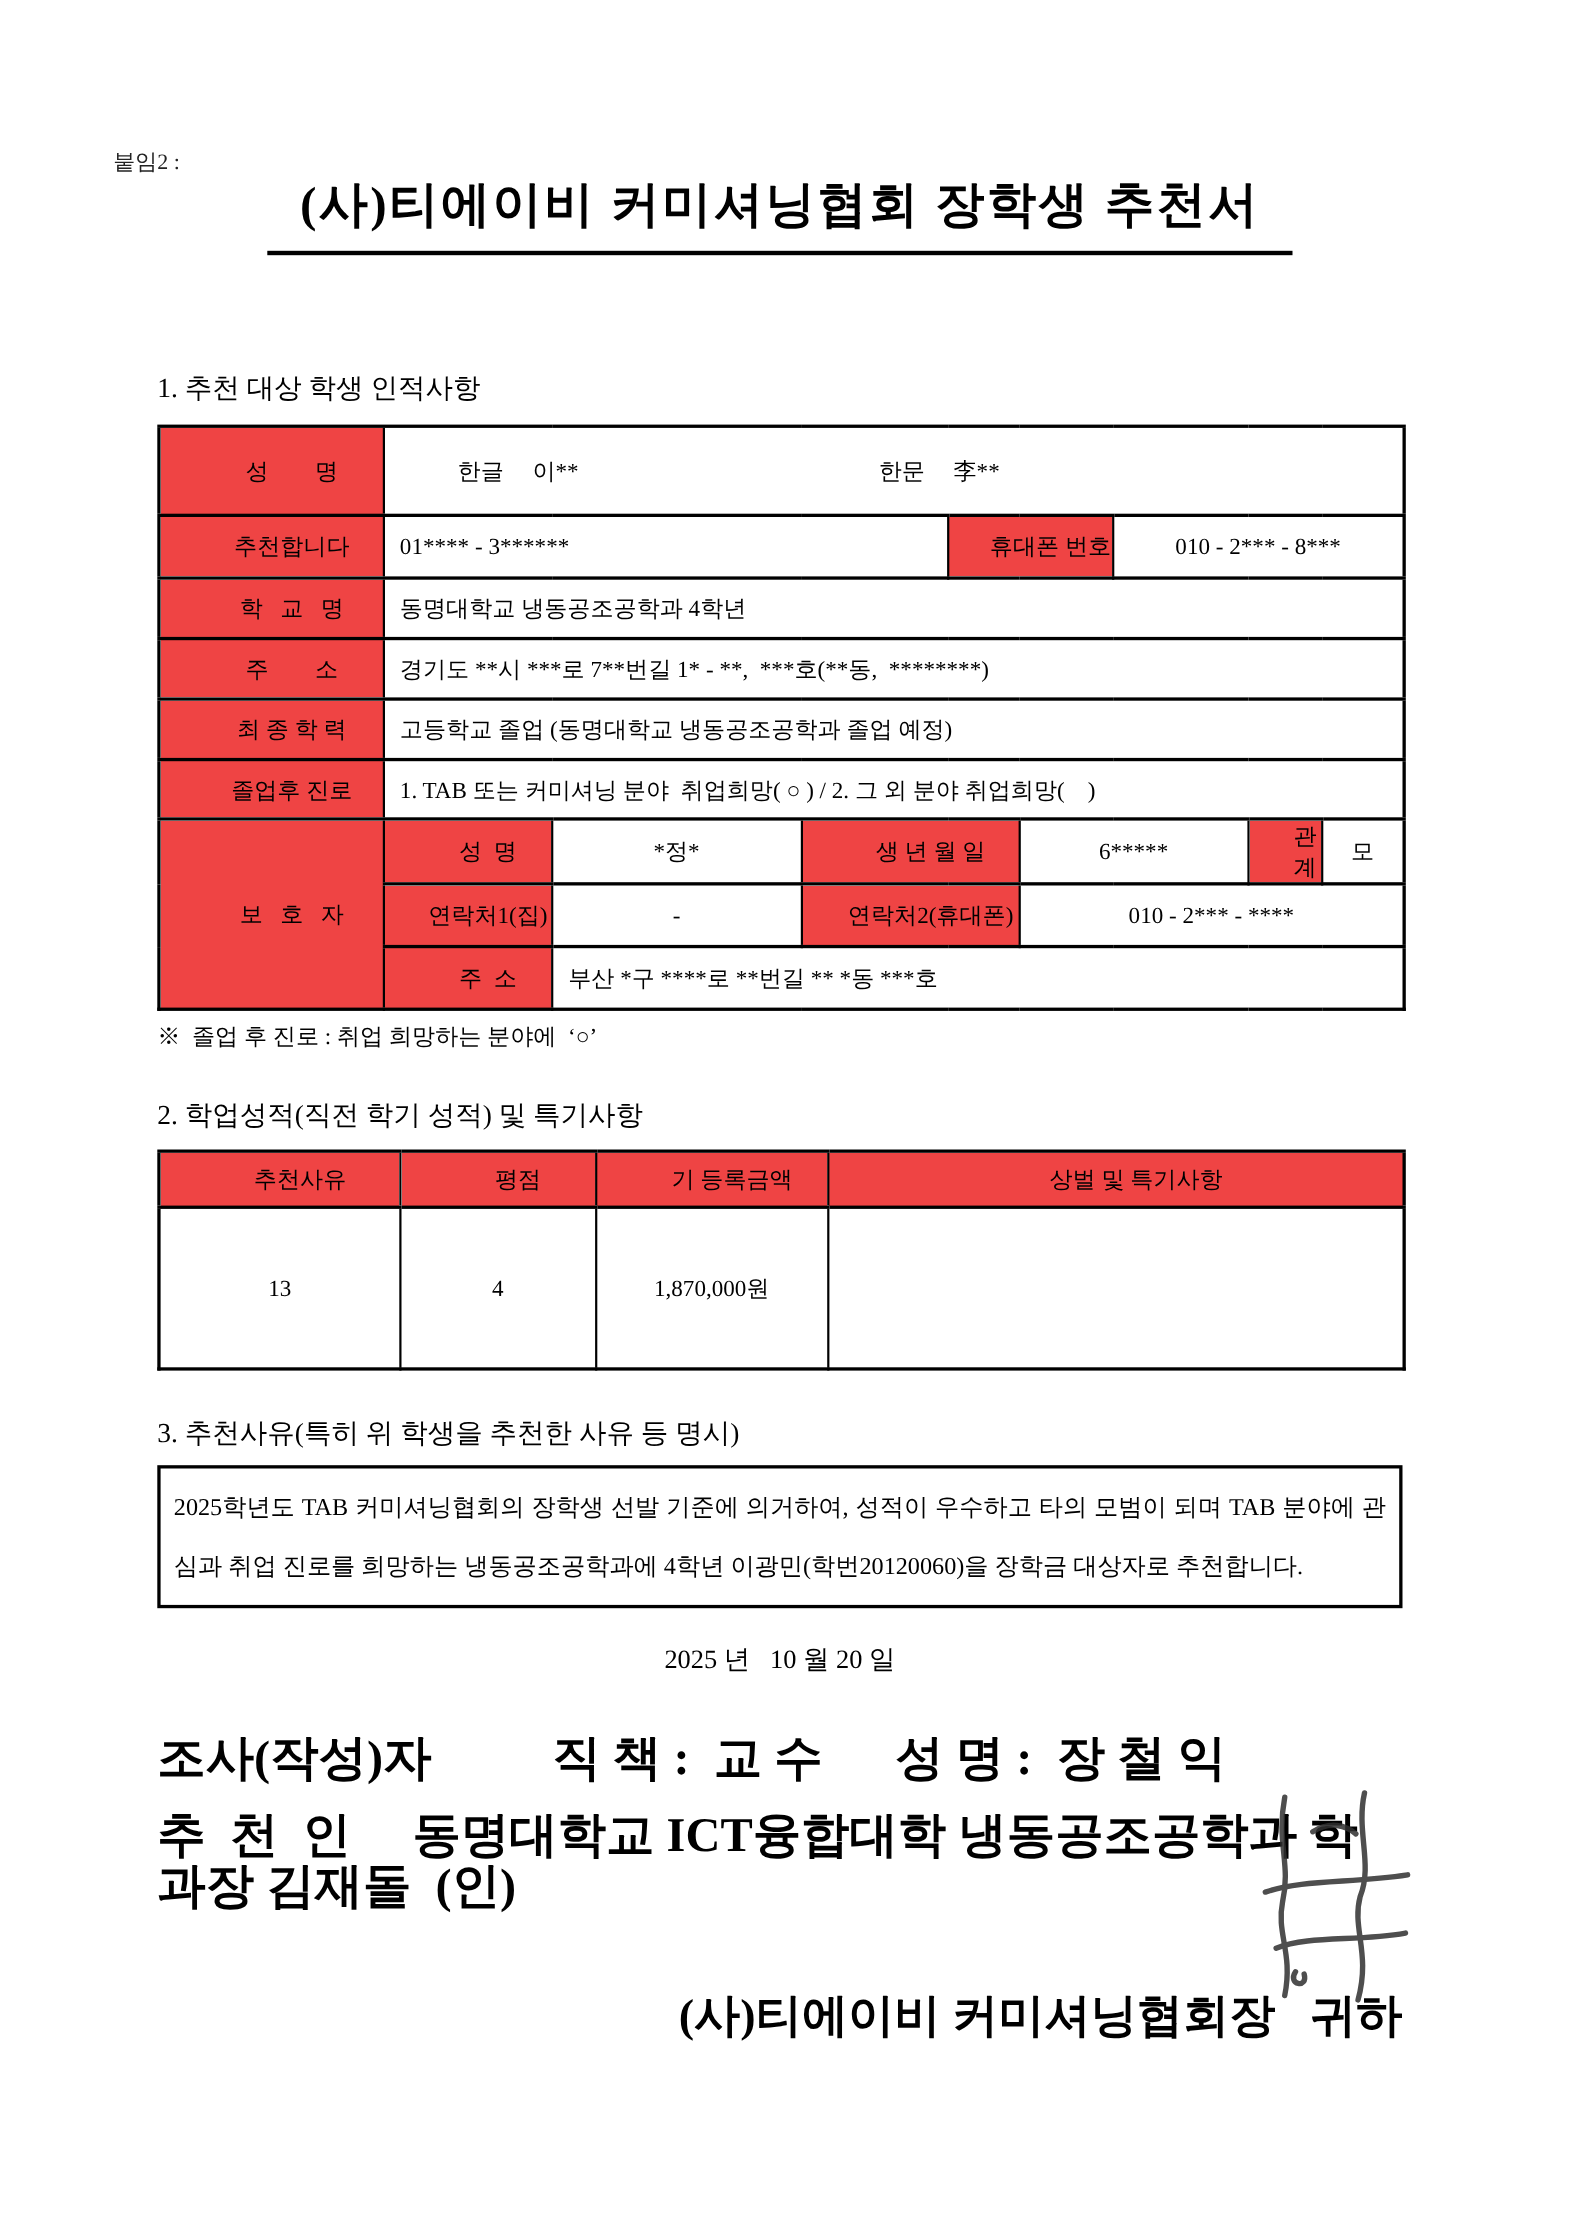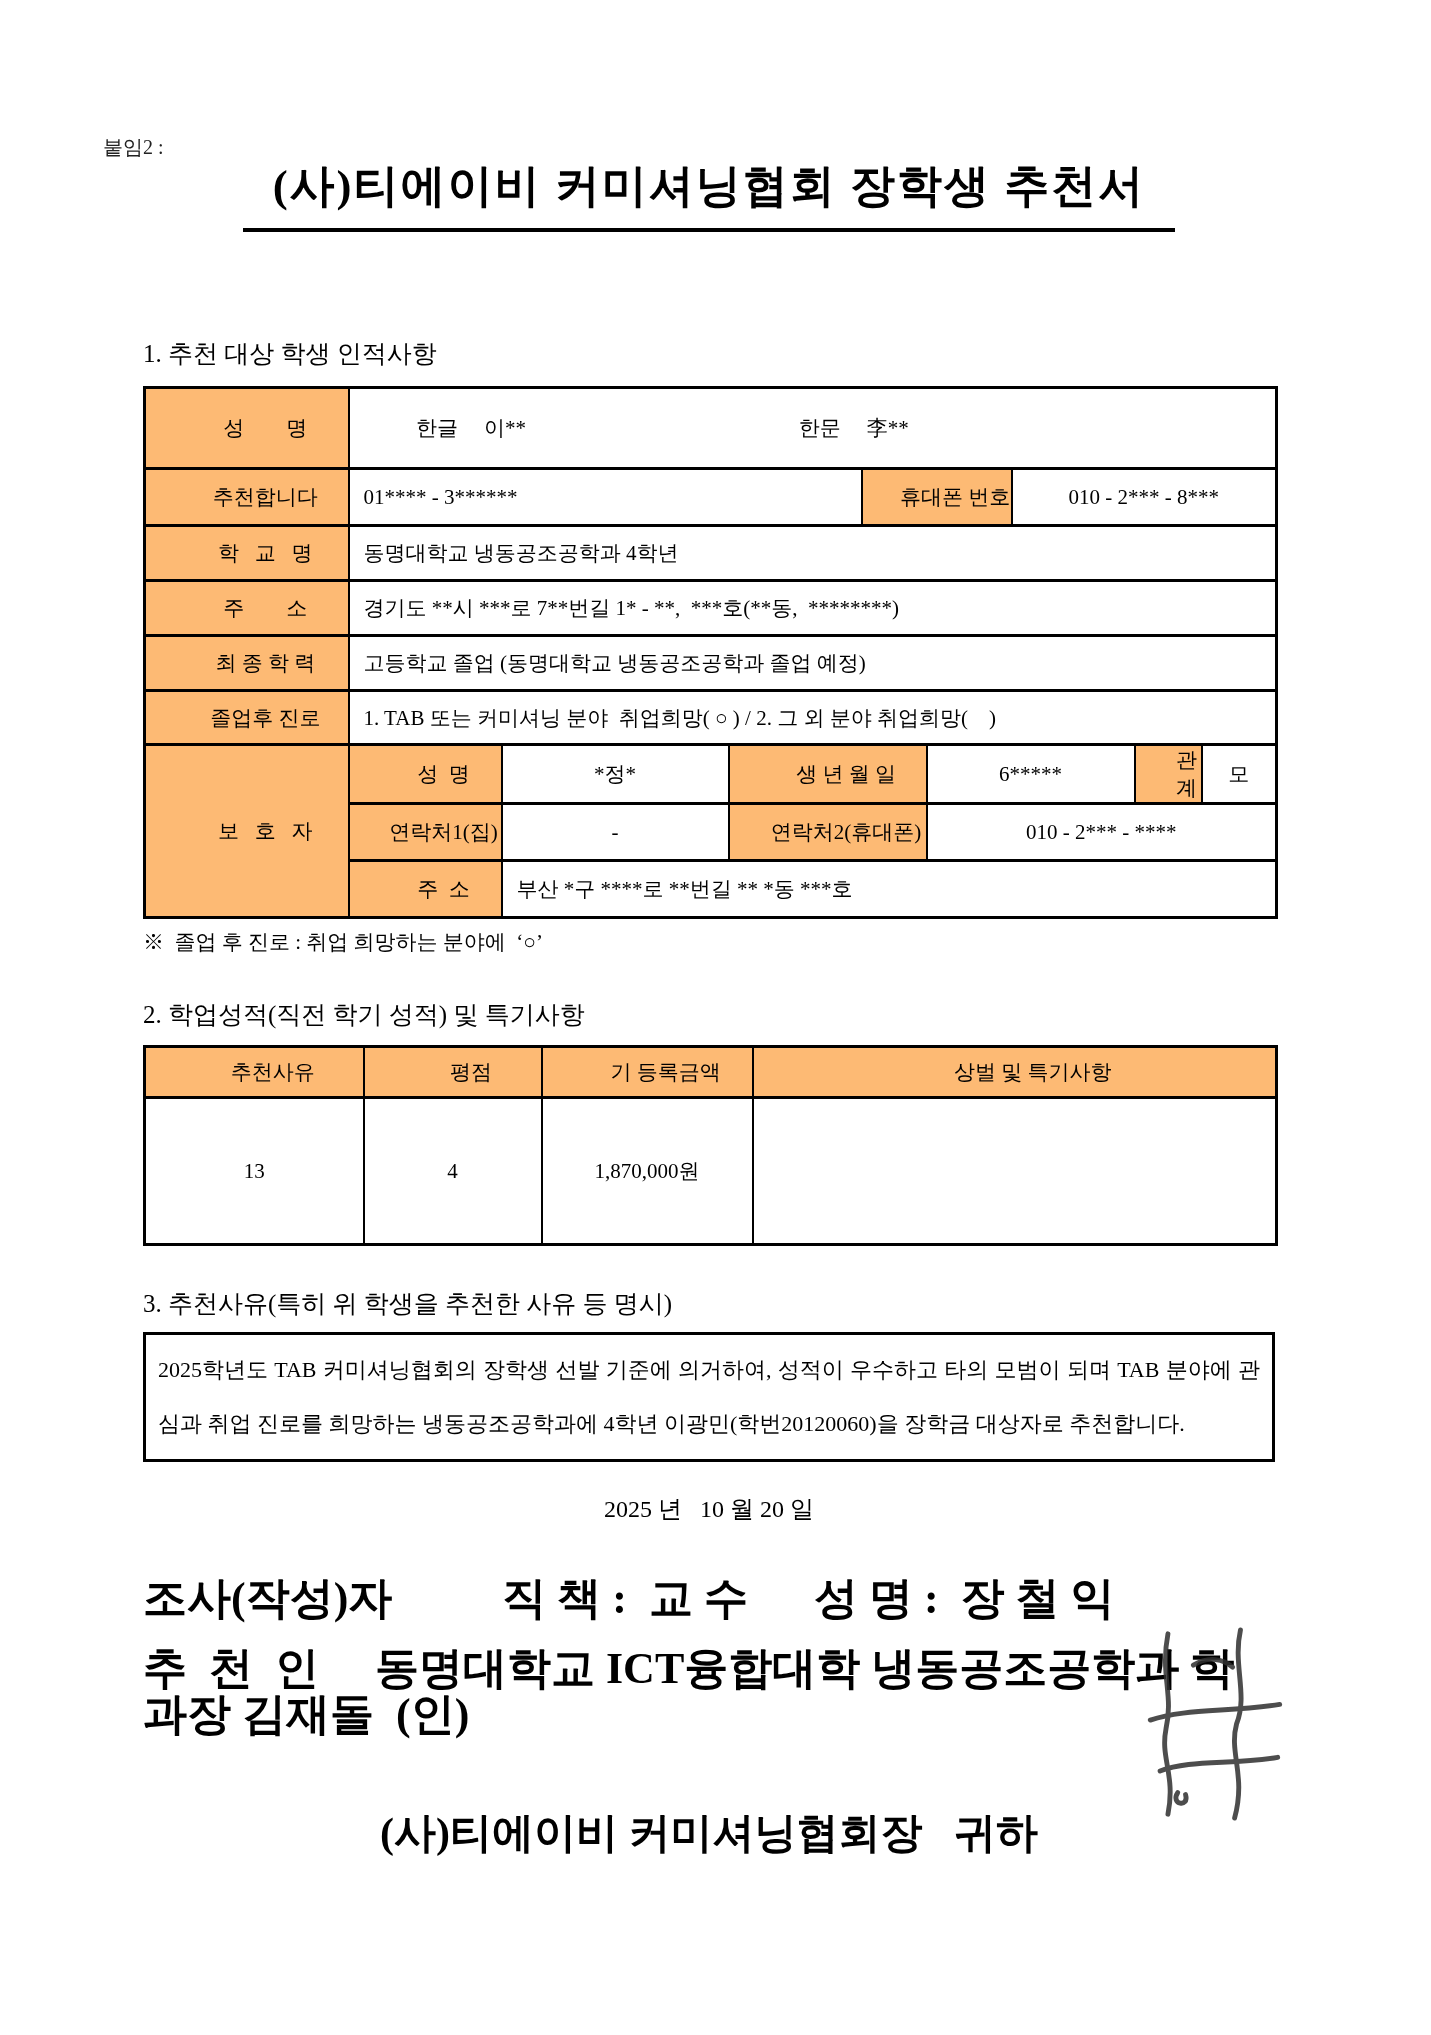--- a/index.html
+++ b/index.html
@@ -56,21 +56,21 @@
   .t1 { margin-top: 16px; }
   .t2 { margin-top: 14px; }
   .t1 td, .t2 td {
     border-left: 2px solid #000;
     border-top: 3px solid #000;
     font-size: 21px;
     padding: 0;
     overflow: hidden;
     white-space: pre-wrap;
   }
-  td.lbl { background: #fdba74; text-align: center; padding-left: 37px; }
+  td.lbl { background: #ef4444; text-align: center; padding-left: 37px; }
   td.val { text-align: left; padding-left: 14px; }
   td.ctr { text-align: center; }
 
   .r57 { height: 57px; }
   .r55 { height: 55px; }
   .r54 { height: 54px; }
   .rg  { height: 57px; }
   .th51 { height: 51px; }
   .td147 { height: 147px; }
 
@@ -107,21 +107,21 @@
     white-space: nowrap;
   }
   .writer-line { margin-top: 52px; }
   .recommender-line { margin-top: 24px; }
   .writer-title { margin-left: 110px; }
   .writer-name { margin-left: 66px; }
   .recommender-value { margin-left: 56px; }
 
   .recipient-line {
     margin-top: 70px;
-    text-align: center;
+    text-align: right;
     font-weight: bold;
     font-size: 42px;
     line-height: 50px;
   }
 
   .signature {
     position: absolute;
     left: 1128px;
     top: 1626px;
     width: 172px;

